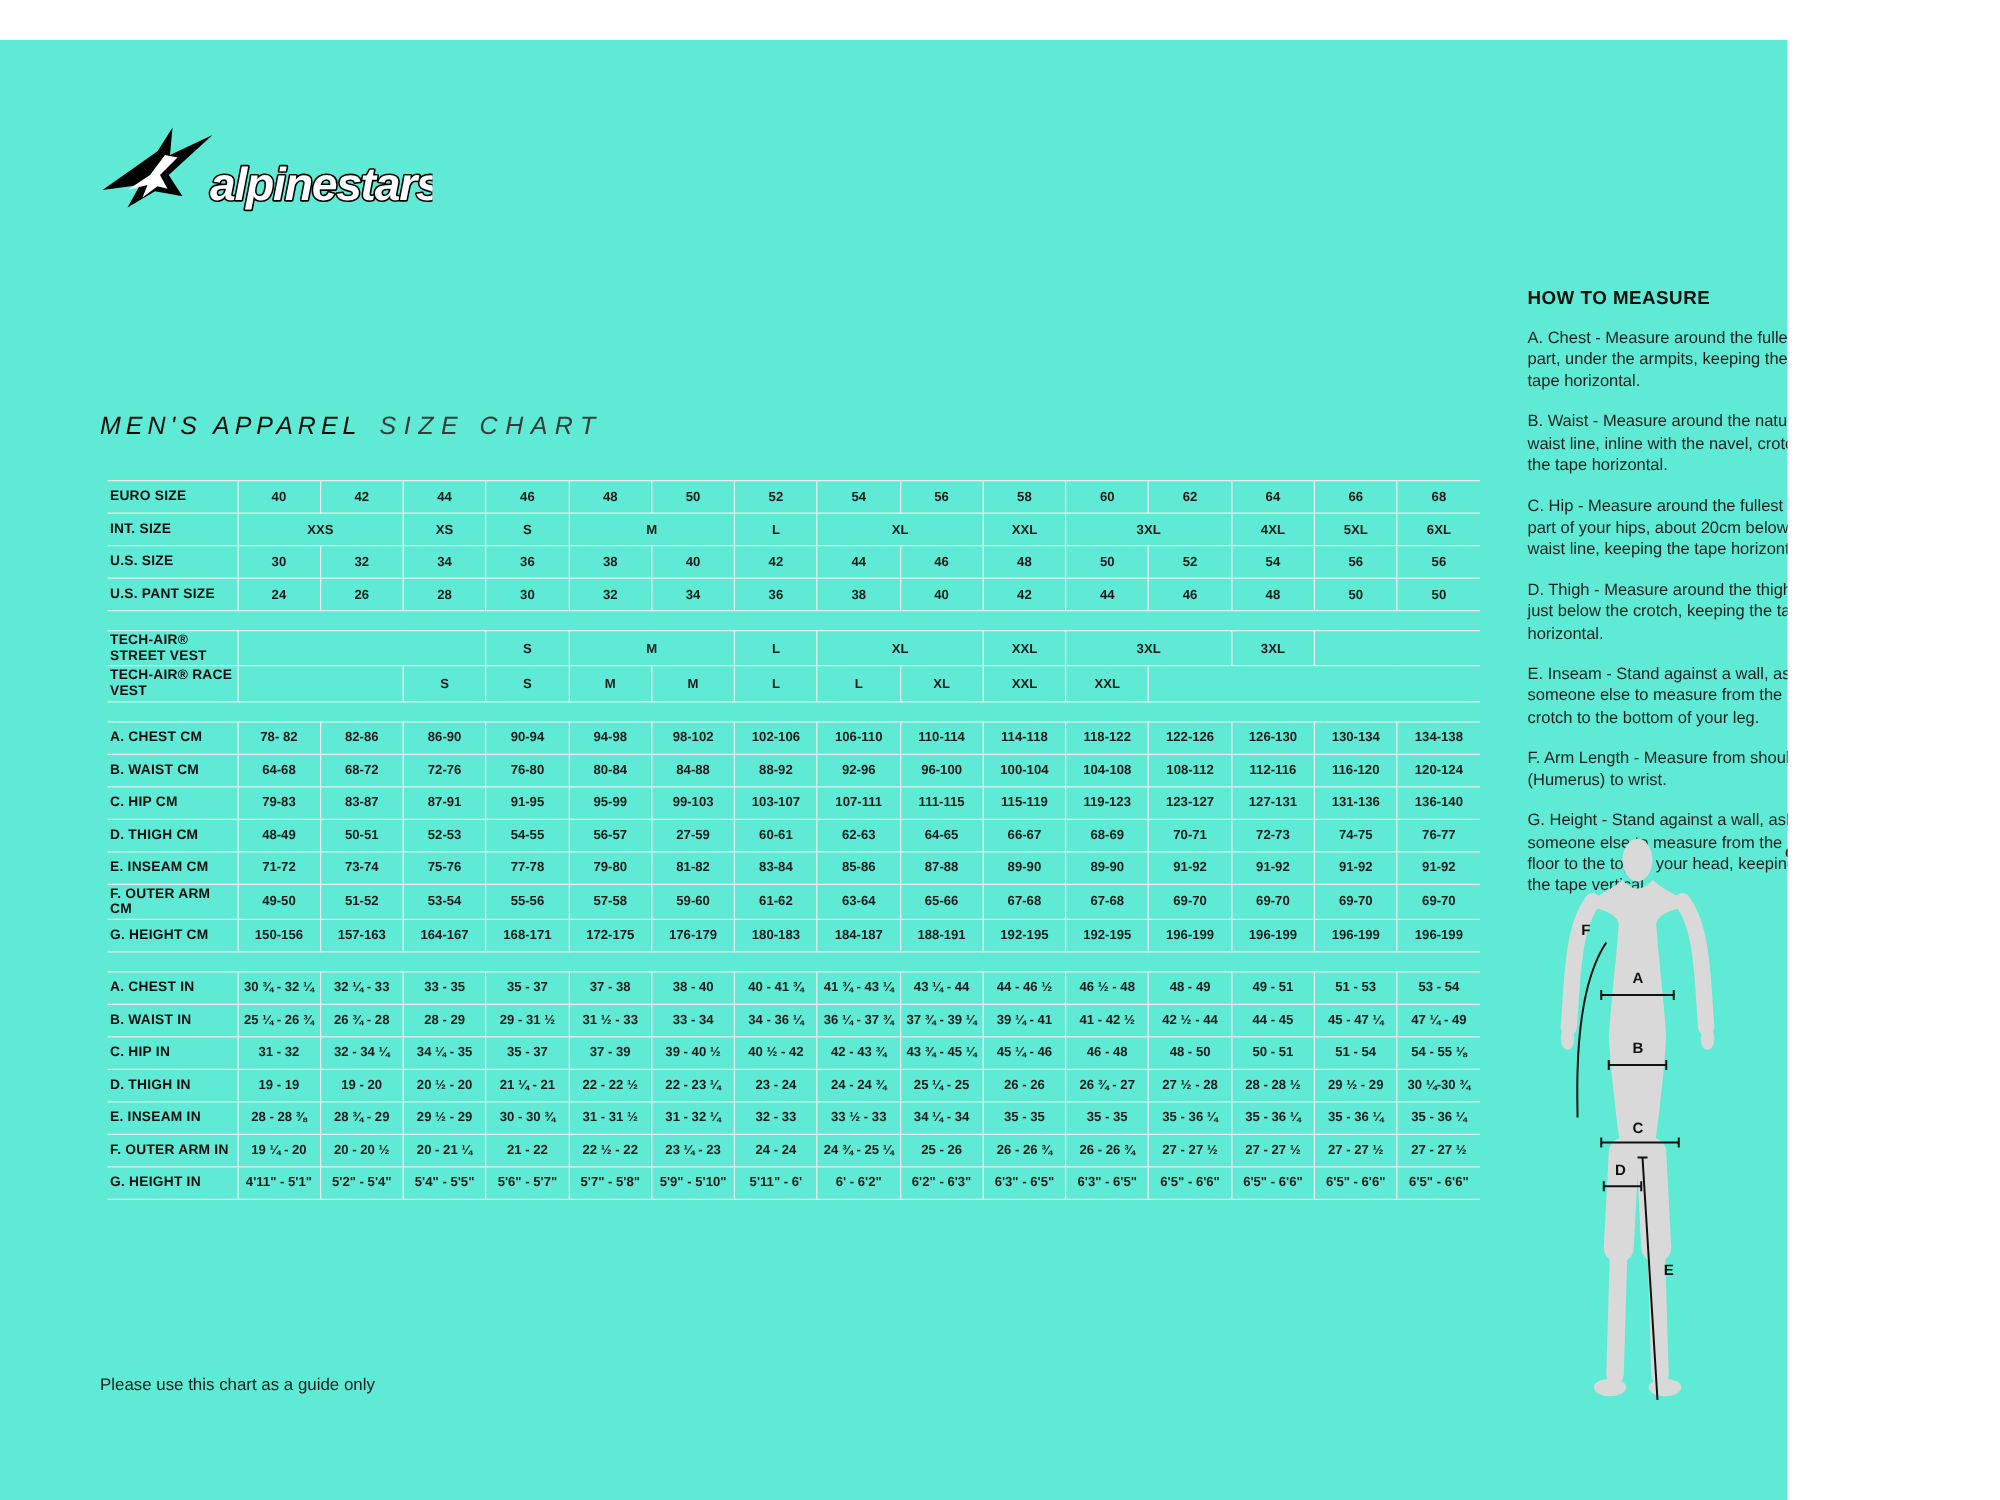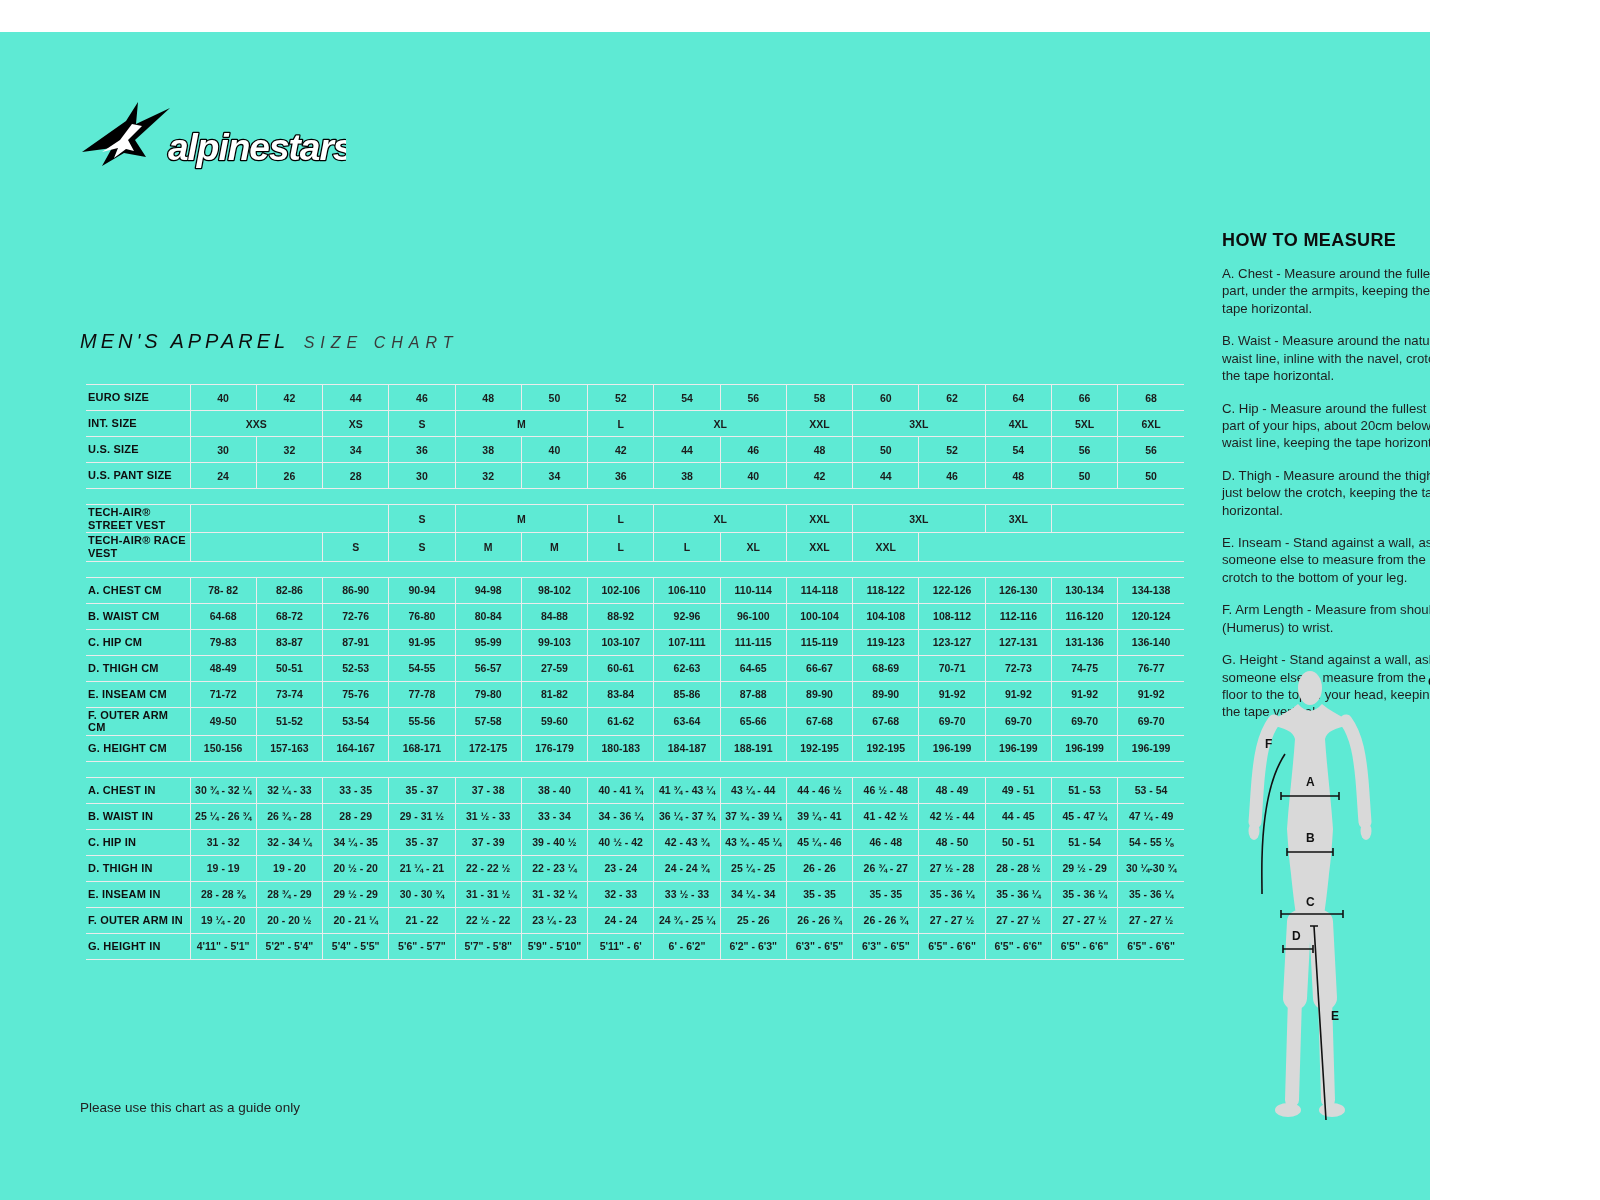--- a/index.html
+++ b/index.html
@@ -5,38 +5,38 @@
   html,body{margin:0;padding:0;background:#ffffff;}
   .page{position:relative;width:1430px;height:1200px;background:#5eead4;overflow:hidden;
         font-family:"Liberation Sans",sans-serif;color:#111;margin-top:32px;}
 
   
   .logo{position:absolute;left:76px;top:64px;}
 
   
   .title{position:absolute;left:80px;top:298px;white-space:nowrap;}
   .title .main{font-size:20px;font-weight:normal;font-style:italic;letter-spacing:4px;color:#0d0d0d;}
-  .title .sub{font-size:16px;font-weight:normal;font-style:italic;letter-spacing:6px;color:#3a3a3a;margin-left:10px;}
+  .title .sub{font-size:20px;font-weight:normal;font-style:italic;letter-spacing:6px;color:#3a3a3a;margin-left:10px;}
 
   
   .size-table-wrap{position:absolute;left:86px;top:352px;width:1098px;}
   table.size-table{width:100%;border-collapse:collapse;table-layout:fixed;}
   table.size-table col.label-col{width:104px;}
   table.size-table th,table.size-table td{
       border:1px solid #ececec;height:23px;padding:1px 2px;
       font-size:10.5px;font-weight:bold;text-align:center;color:#1c1c1c;
       overflow:hidden;white-space:normal;}
   table.size-table th{text-align:left;font-size:11px;letter-spacing:0.2px;
       border-left:none;line-height:1.15;color:#0f0f0f;}
   table.size-table td:last-child{border-right:none;}
   table.size-table tr.spacer td{border:none;height:13px;}
 
   
   .measure{position:absolute;left:1222px;top:198px;width:230px;}
-  .measure h3{margin:0 0 14px 0;font-size:18px;font-weight:bold;letter-spacing:0.4px;color:#0d0d0d;}
+  .measure h3{margin:0 0 14px 0;font-size:15px;font-weight:bold;letter-spacing:0.4px;color:#0d0d0d;}
   .measure p{margin:0 0 15px 0;font-size:13.2px;line-height:1.32;color:#1f1f1f;}
 
   
   .diagram{position:absolute;left:1243px;top:626px;}
 
   
   .footer{position:absolute;left:80px;top:1068px;font-size:13.5px;line-height:1.25;color:#222;}
 </style>
 </head>
 <body>

